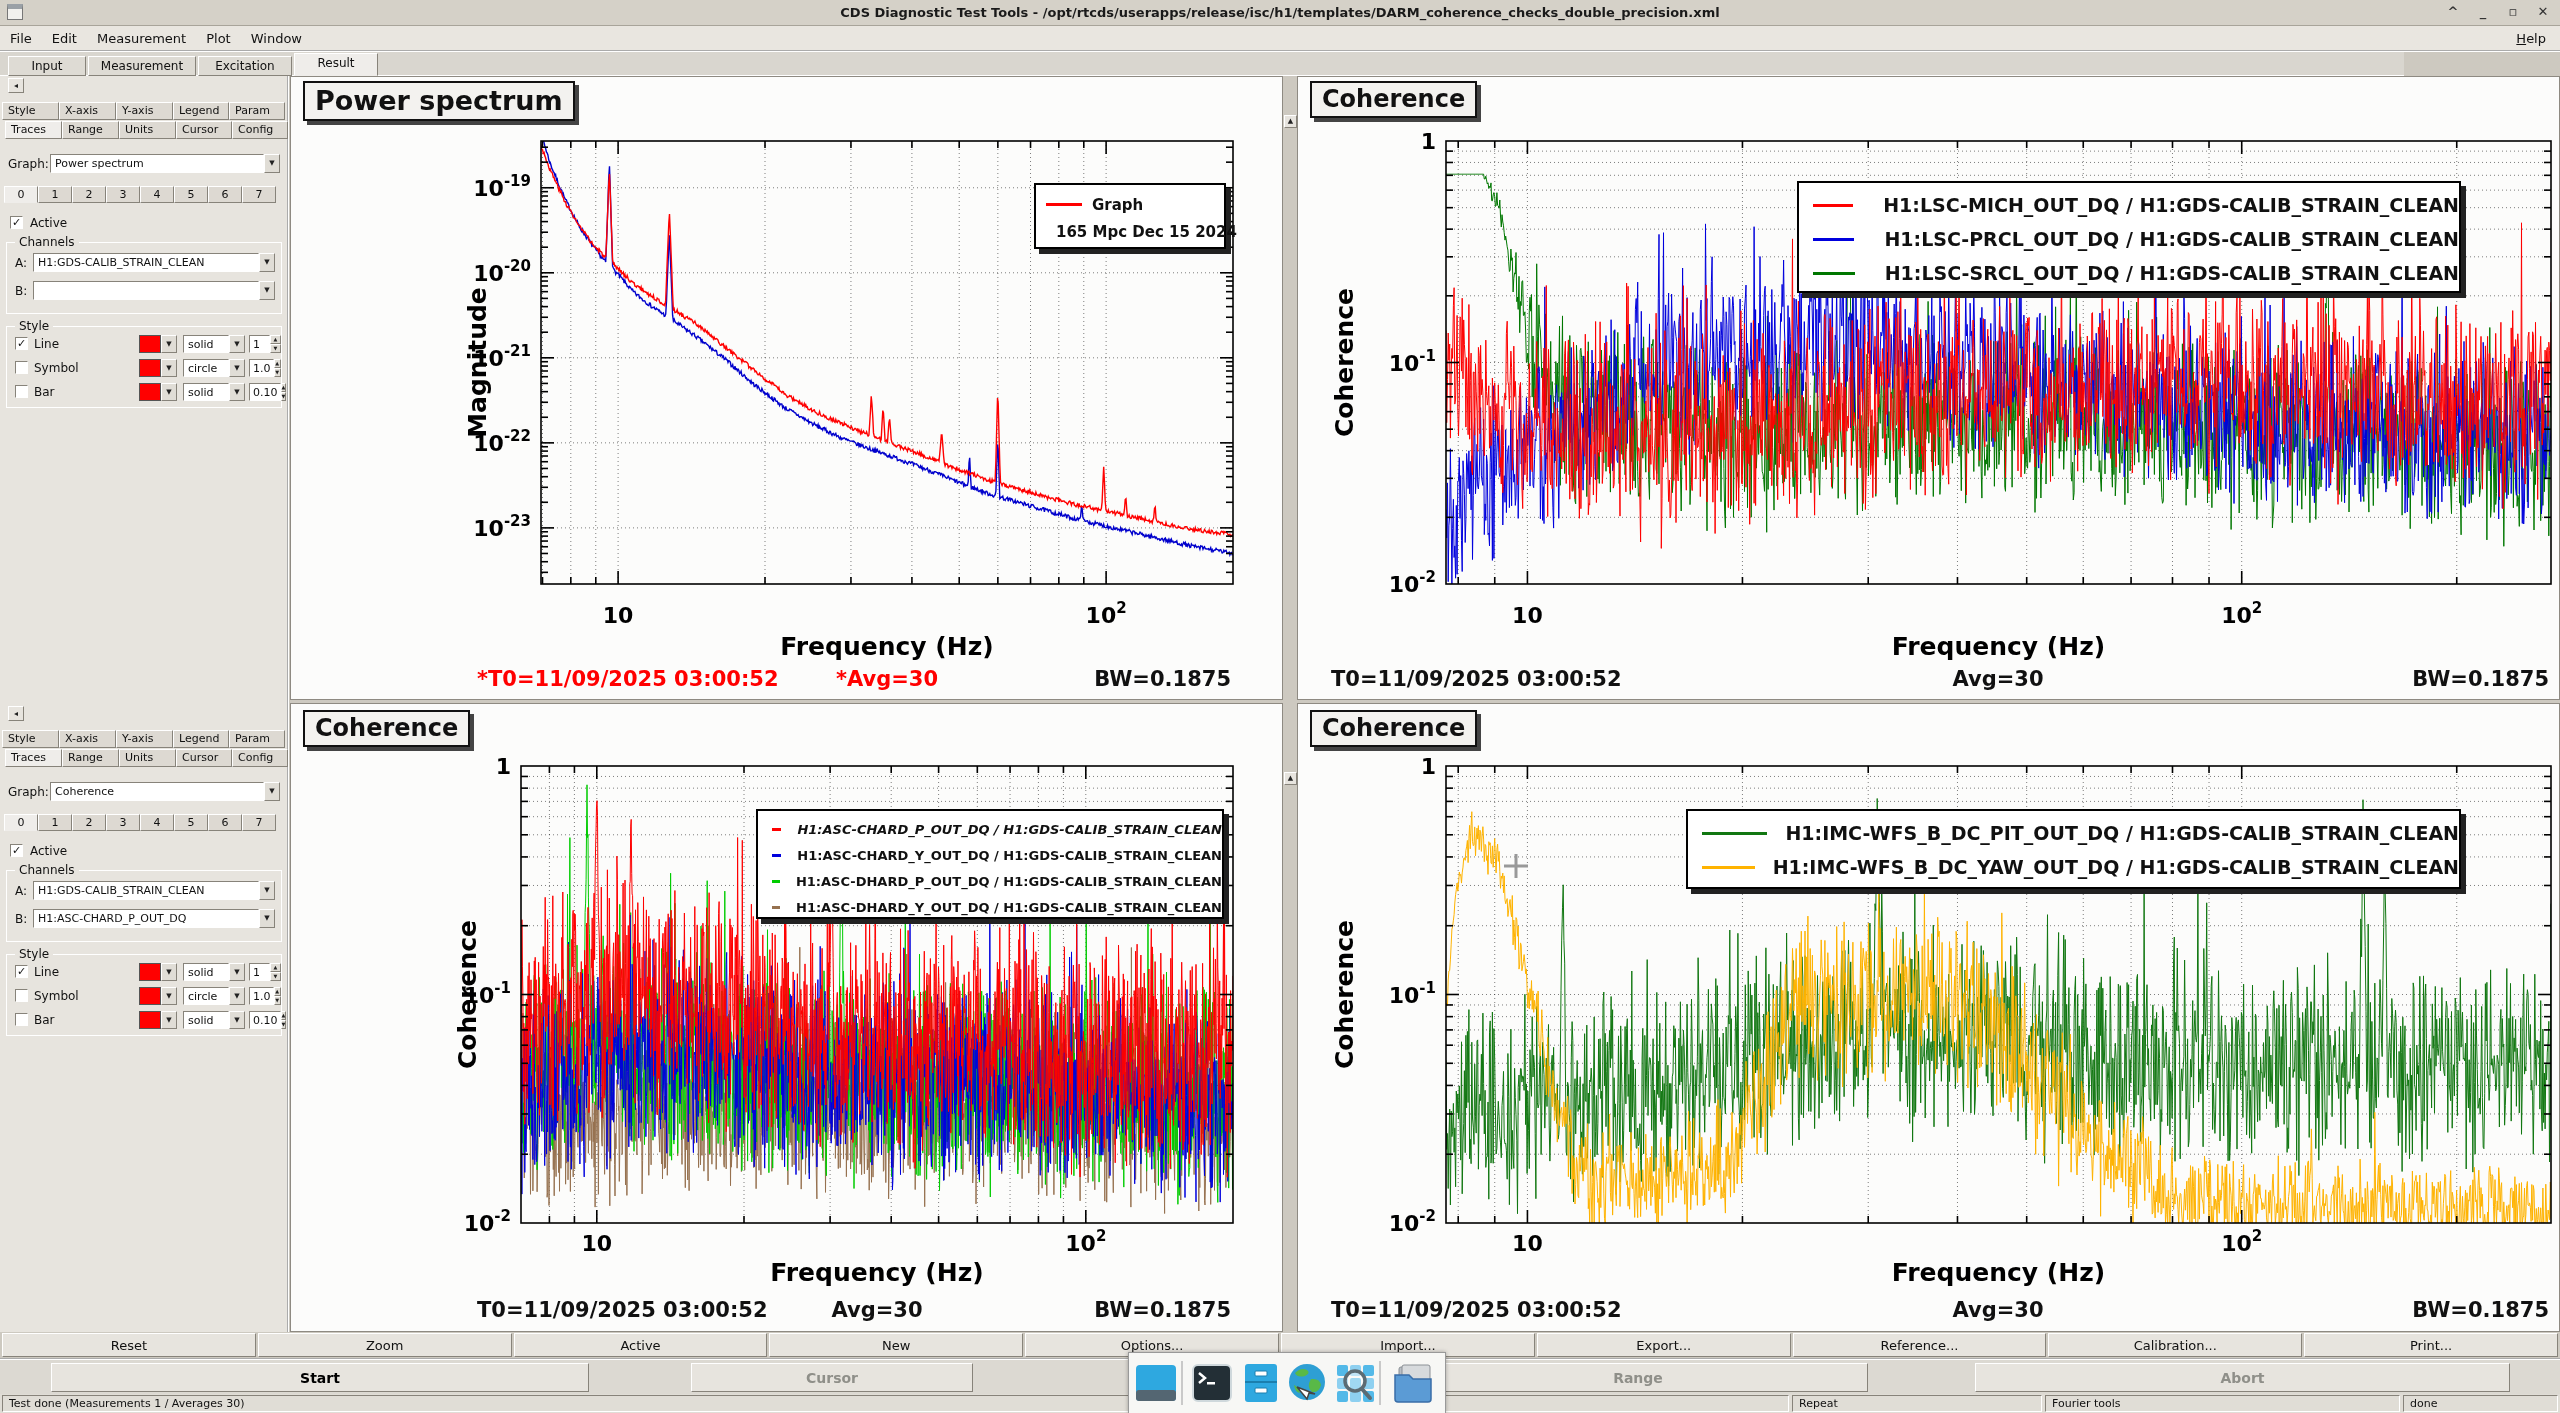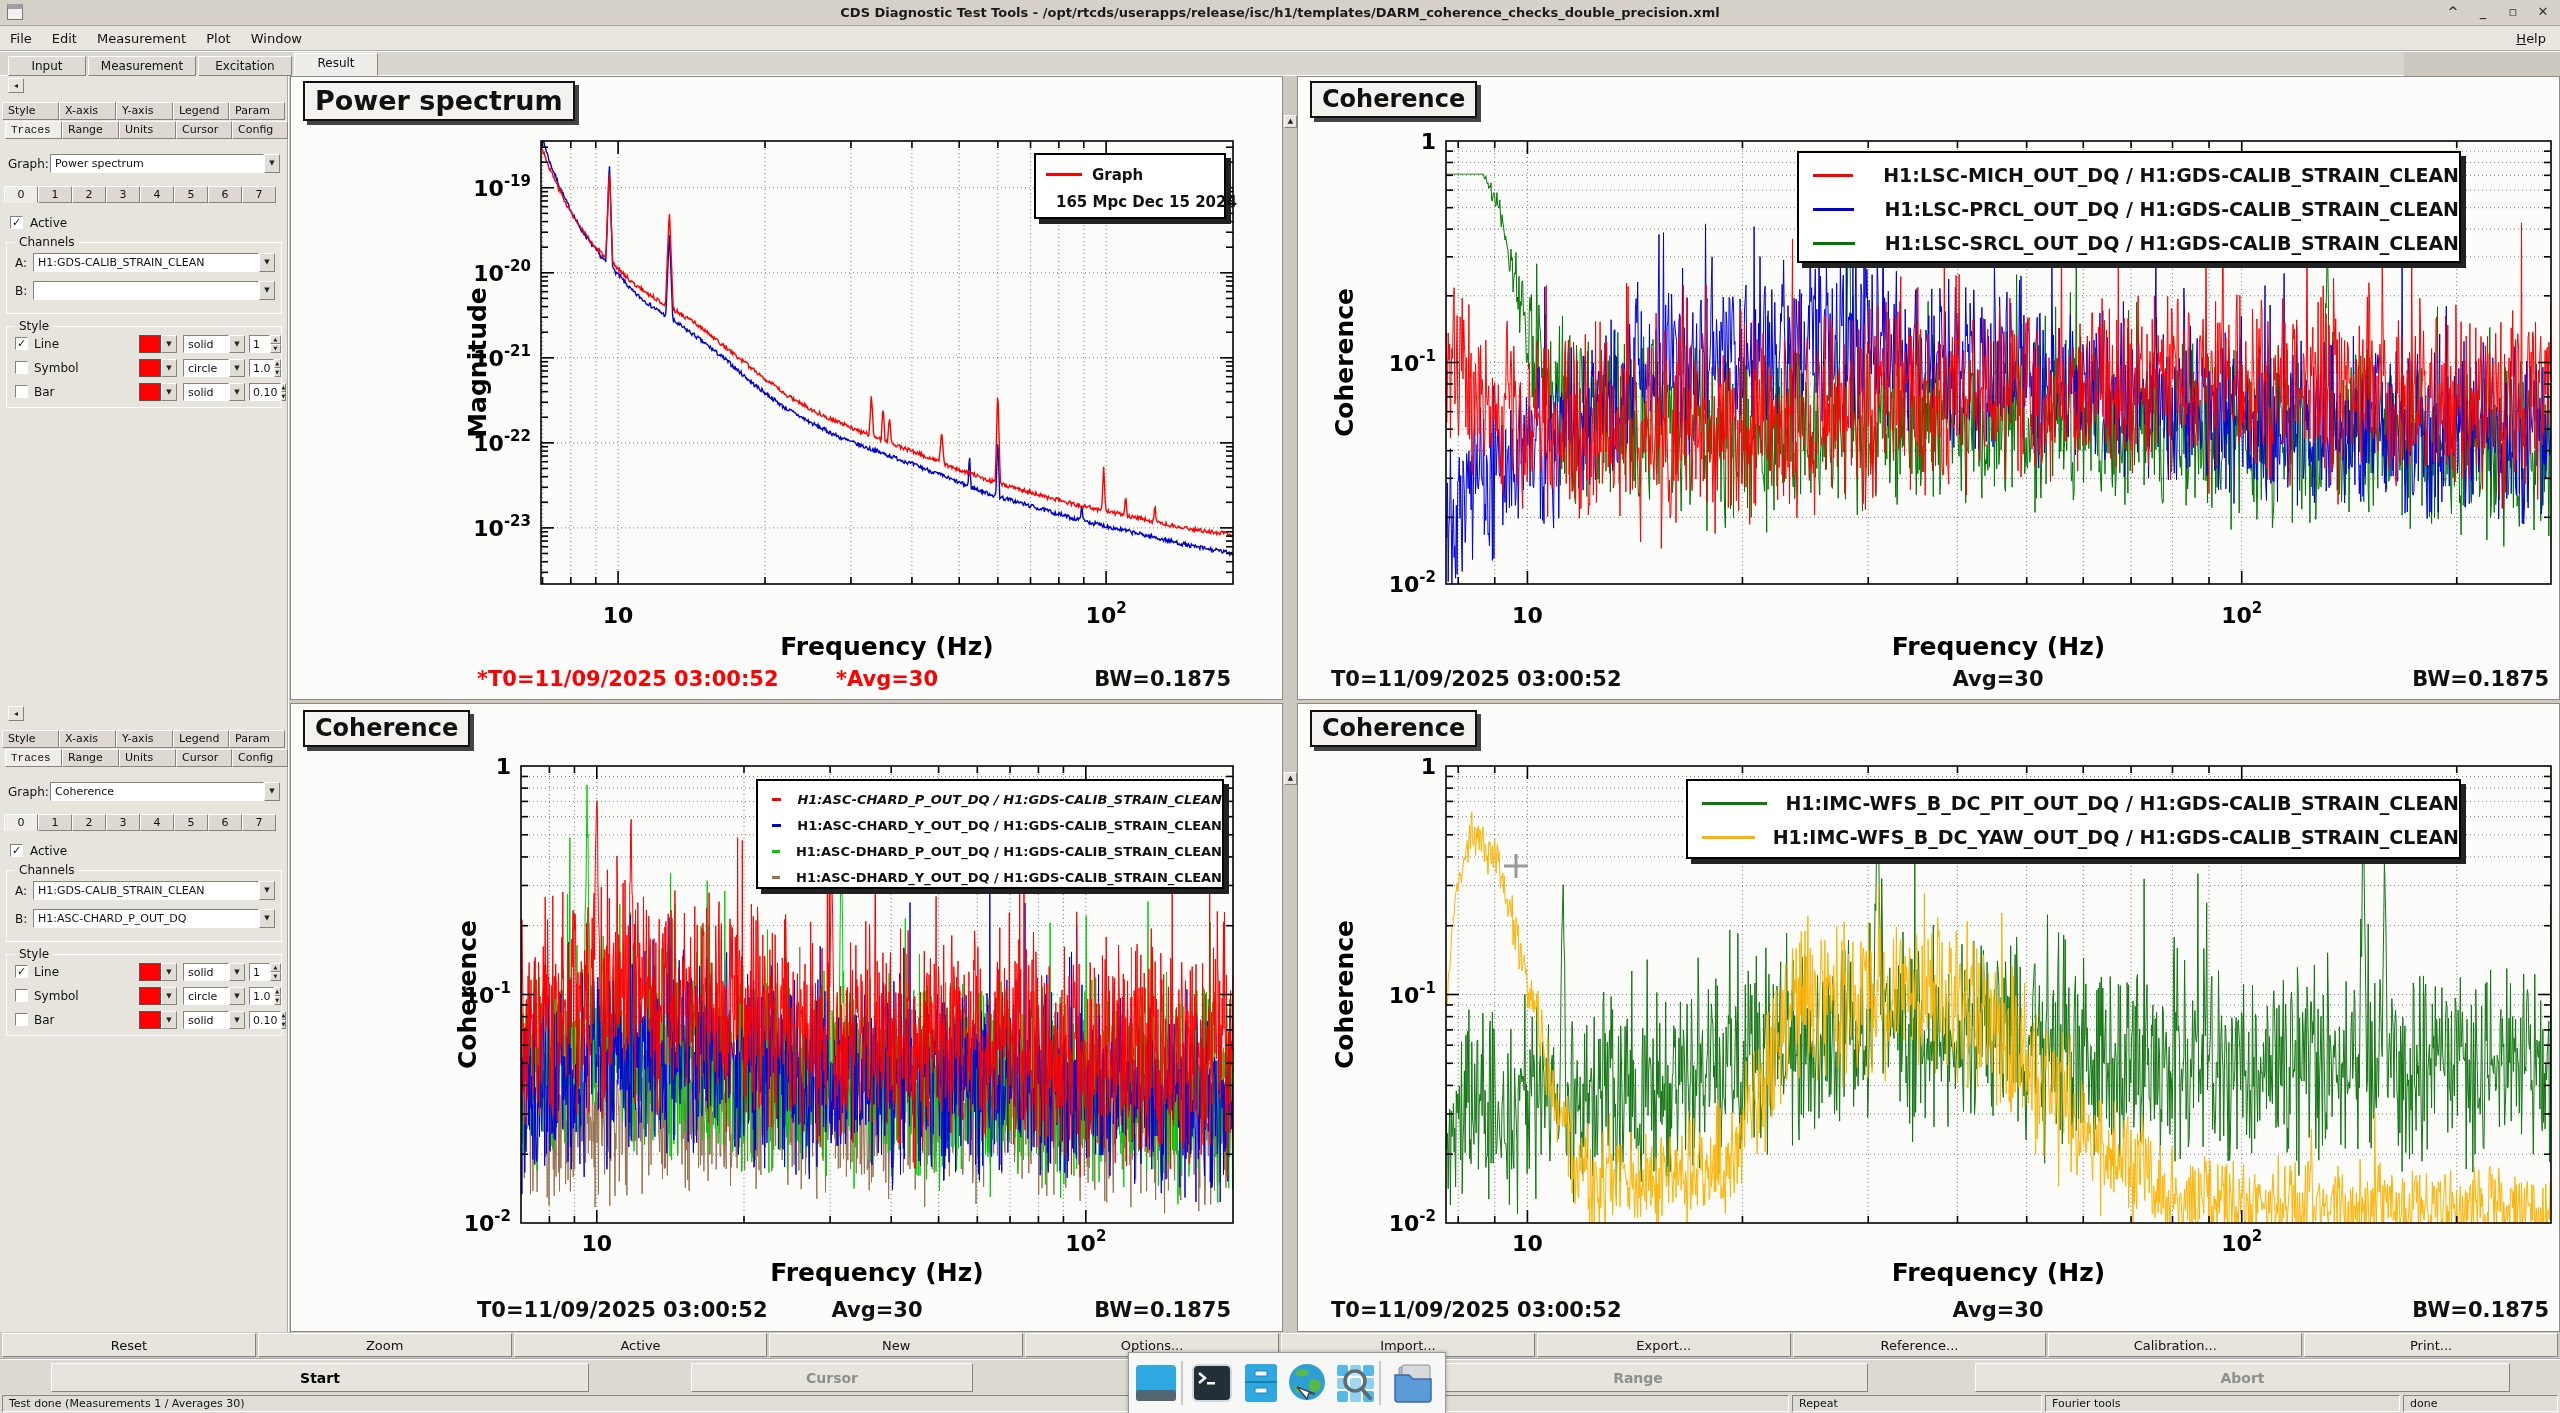--- a/index.html
+++ b/index.html
@@ -20,21 +20,21 @@
   .menu-help::first-letter { text-decoration:underline; }
 
   .tabbar { position:absolute; left:0; top:52px; width:2404px; height:24px; background:#d9d6cf; border-bottom:1px solid #fff; }
   .mtab { position:absolute; top:4px; height:20px; background:#dedbd4; border:1px solid; border-color:#fff #87837a #87837a #fff; text-align:center; font-size:12px; line-height:18px; }
   .mtab.sel { top:1px; height:23px; background:#efedea; font-size:12px; border-bottom:1px solid #efedea; }
 
   
   .cpanel { position:absolute; left:0; width:289px; background:#e7e4de; border-right:2px groove #fff; }
   .smallbtn { position:absolute; width:16px; height:15px; background:#e7e4de; border:1px solid; border-color:#fff #87837a #87837a #fff; font-size:8px; text-align:center; line-height:13px; color:#222; }
   .stab { position:absolute; height:18px; background:#ddd9d2; border:1px solid; border-color:#fff #87837a #87837a #fff; font-size:11px; line-height:16px; padding-left:5px; overflow:hidden; white-space:nowrap; }
-  .stab.sel { background:#efedea;font-family:Liberation Mono, monospace; }
+  .stab.sel { background:#efedea; }
   .ntab { position:absolute; height:17px; background:#ddd9d2; border:1px solid; border-color:#fff #87837a #87837a #fff; font-size:11px; text-align:center; line-height:15px; }
   .ntab.sel { background:#efedea; border-bottom:1px solid #efedea; }
   .lbl { position:absolute; font-size:12px; white-space:nowrap; }
   .combo { position:absolute; display:flex; height:19px; }
   .combo .cfield { flex:1; background:#fff; border:1px solid; border-color:#87837a #fff #fff #87837a; font-size:11px; padding:2px 3px 0 4px; overflow:hidden; white-space:nowrap; }
   .combo .carrow { width:16px; background:#e0ddd6; border:1px solid; border-color:#fff #87837a #87837a #fff; font-size:7px; text-align:center; line-height:17px; color:#222; }
   .cb { position:absolute; width:13px; height:13px; background:#fff; border:1px solid; border-color:#87837a #fff #fff #87837a; font-size:11px; line-height:11px; text-align:center; font-weight:bold; }
   .fs { position:absolute; border:1px groove #fff; }
   .fs .fslegend { position:absolute; top:-8px; left:8px; background:#e7e4de; padding:0 4px; font-size:12px; }
   .swatch { width:22px; height:100%; border:1px solid #555; }
@@ -44,21 +44,21 @@
   .spin .sbtns span { flex:1; background:#e0ddd6; border:1px solid; border-color:#fff #87837a #87837a #fff; font-size:5px; line-height:7px; text-align:center; color:#222; }
 
   
   .plot-panel { position:absolute; background:#fcfcfb; border:1px solid #8e8a82; }
   .ptitle { position:absolute; display:inline-block; background:#f3f2ef; border:2px solid #111; box-shadow:4px 4px 0 #444; font-weight:bold; padding:2px 10px 3px 10px; white-space:nowrap; z-index:3; }
   .pinfo { position:absolute; left:0; width:100%; height:30px; }
   .pinfo span { position:absolute; font-weight:bold; font-size:21px; white-space:nowrap; }
   .pinfo .avg { text-align:center; }
   .pinfo .bw { text-align:center; }
   .red { color:#f00; }
-  .legend { position:absolute; background:#fff; border:2px solid #000; box-shadow:5px 5px 0 #222; z-index:2; }
+  .legend { position:absolute; background:#fff; border:2px solid #000; box-shadow:5px 5px 0 #222; z-index:2;margin-top:30px; }
   .legend-item { display:flex; align-items:center; }
   .legend-line { height:0; border-top:3px solid; }
   .legend-label { font-weight:bold; color:#111; white-space:nowrap; }
   svg { position:absolute; left:0; top:0; }
   .grid { stroke:#000; stroke-opacity:0.5; stroke-width:1; stroke-dasharray:1 3; }
   .tick { stroke:#000; stroke-width:1.6; }
   .frame { fill:none; stroke:#000; stroke-width:1.6; }
   .tlab { font-family:"DejaVu Sans",sans-serif; font-size:22px; font-weight:bold; fill:#000; }
   .alab { font-family:"DejaVu Sans",sans-serif; font-size:25px; font-weight:bold; fill:#000; }
   .splitter-btn { position:absolute; width:13px; height:13px; background:#e7e4de; border:1px solid; border-color:#fff #87837a #87837a #fff; font-size:7px; text-align:center; line-height:11px; color:#222; }

